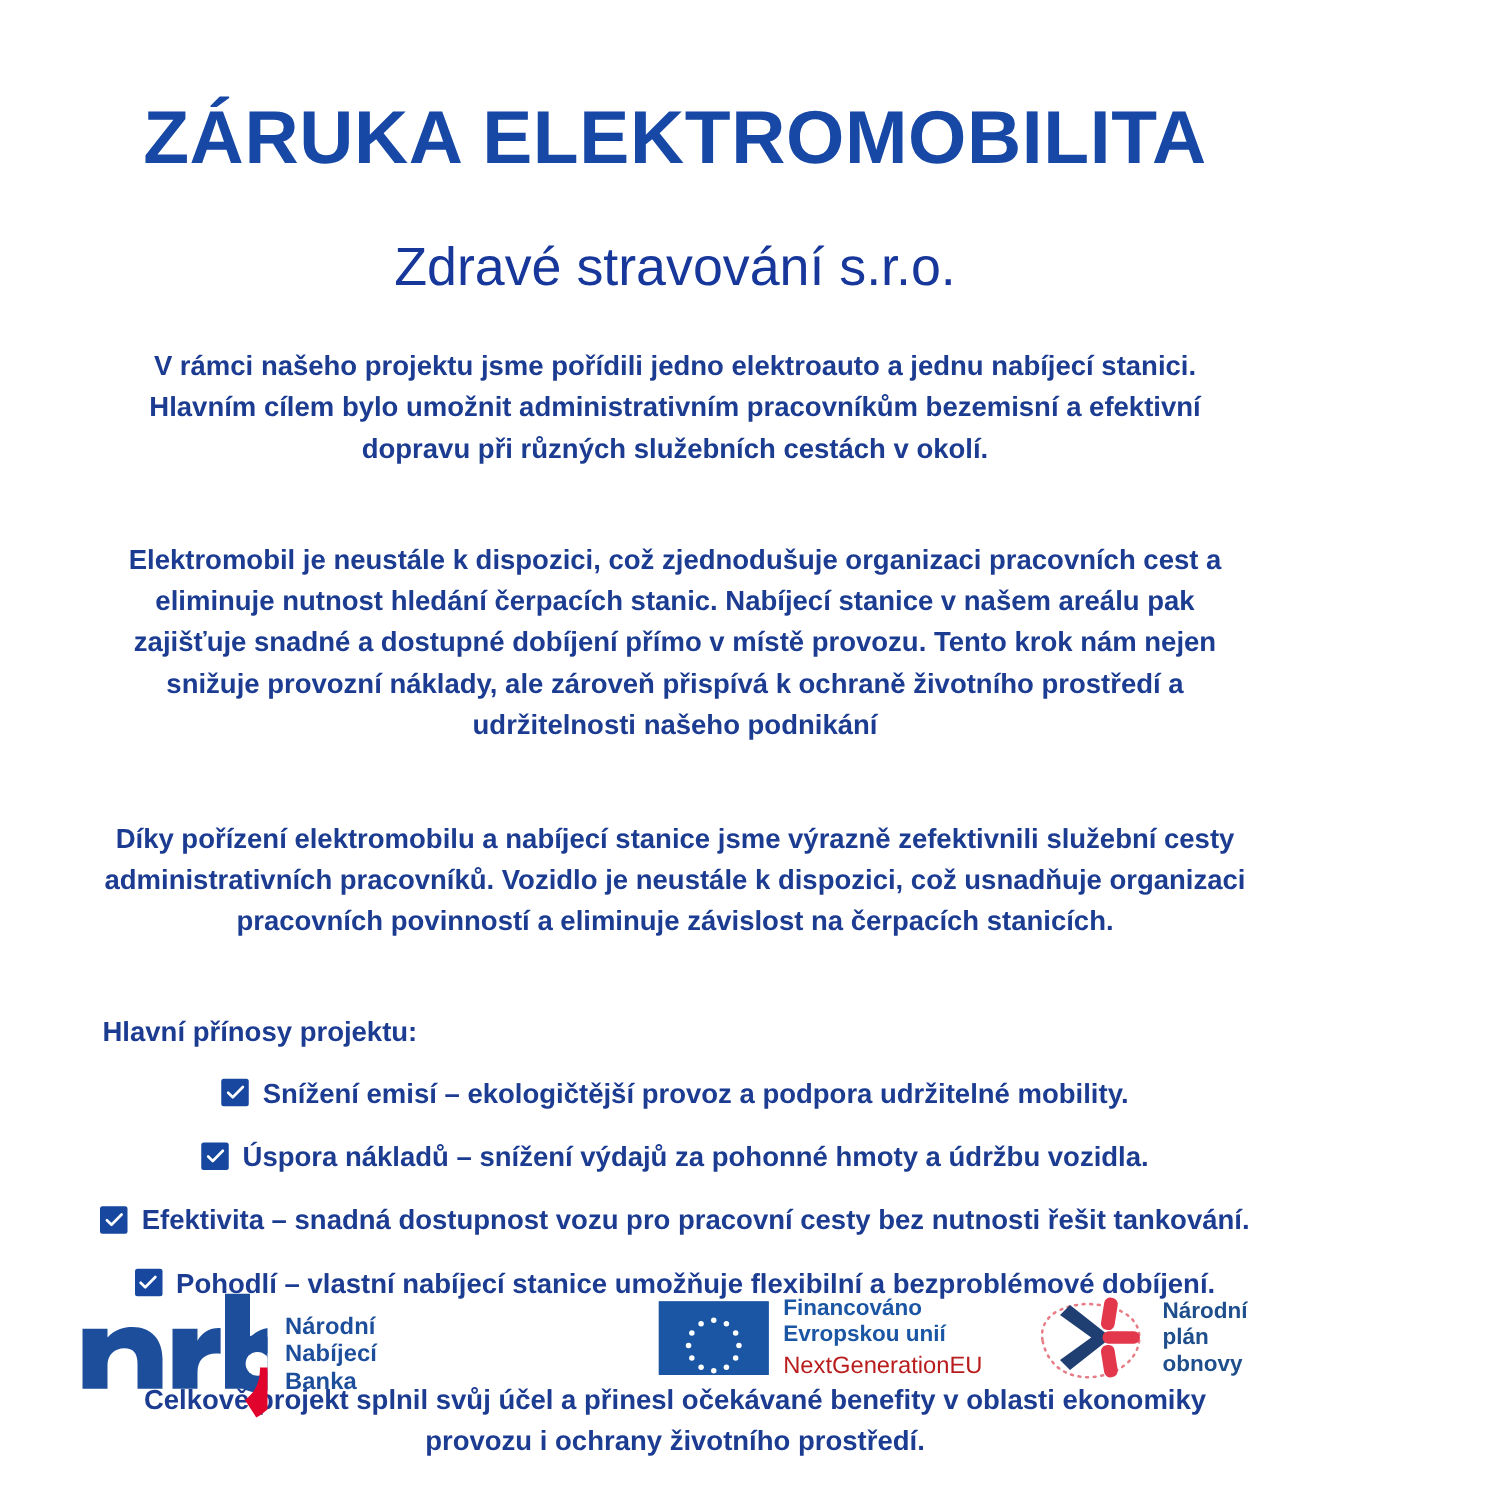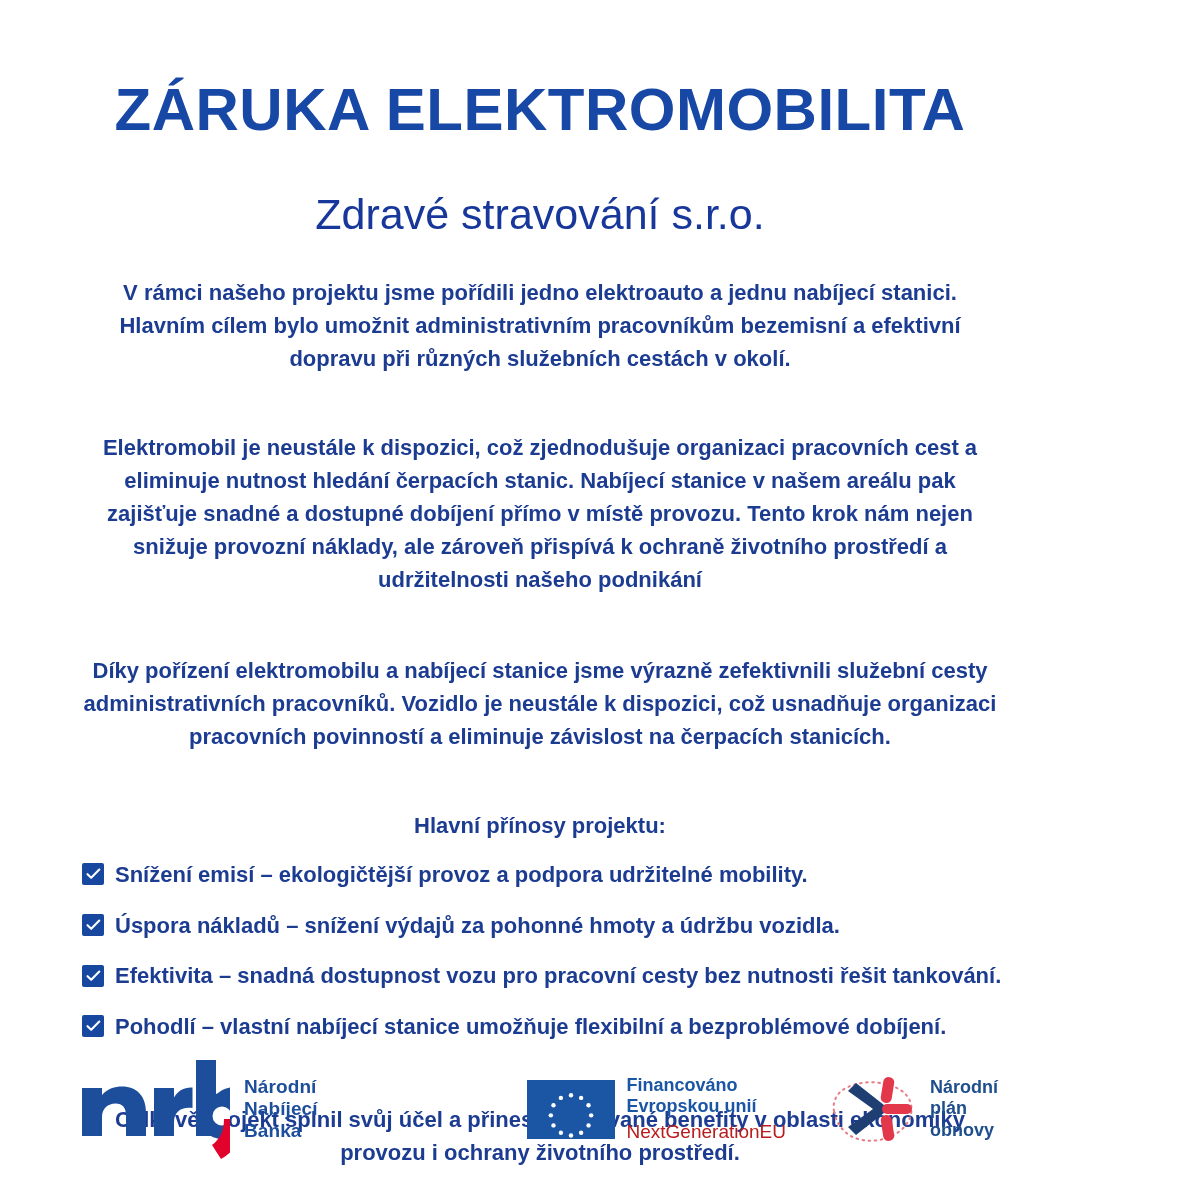--- a/index.html
+++ b/index.html
@@ -75,30 +75,31 @@
 
   
   .benefits {
     padding-top: 60px;
   }
   .benefits-heading {
     margin: 0;
     font-size: 22px;
     font-weight: 700;
     color: #1C3C92;
-    text-align: center;
+    text-align: left;
   }
   .benefit-list {
     list-style: none;
     margin: 0;
     padding: 0;
   }
   .benefit-item {
     display: flex;
     align-items: center;
+    justify-content: center;
     gap: 11px;
     margin-top: 22px;
   }
   .checkbox {
     flex: 0 0 auto;
     width: 22px;
     height: 22px;
     background: #17479E;
     border-radius: 2px;
     display: inline-flex;
@@ -117,23 +118,23 @@
   }
 
   
   .footer {
     position: absolute;
     left: 0;
     right: 0;
     bottom: 0;
     height: 168px;
     display: flex;
-    align-items: center;
+    align-items: flex-start;
     justify-content: space-between;
-    padding: 0 62px 14px 78px;
+    padding: 0 62px 14px 62px;
     box-sizing: border-box;
   }
 
   .logo-nrb {
     display: flex;
     align-items: center;
     gap: 14px;
   }
   .nrb-mark { display: block; }
   .nrb-words {

